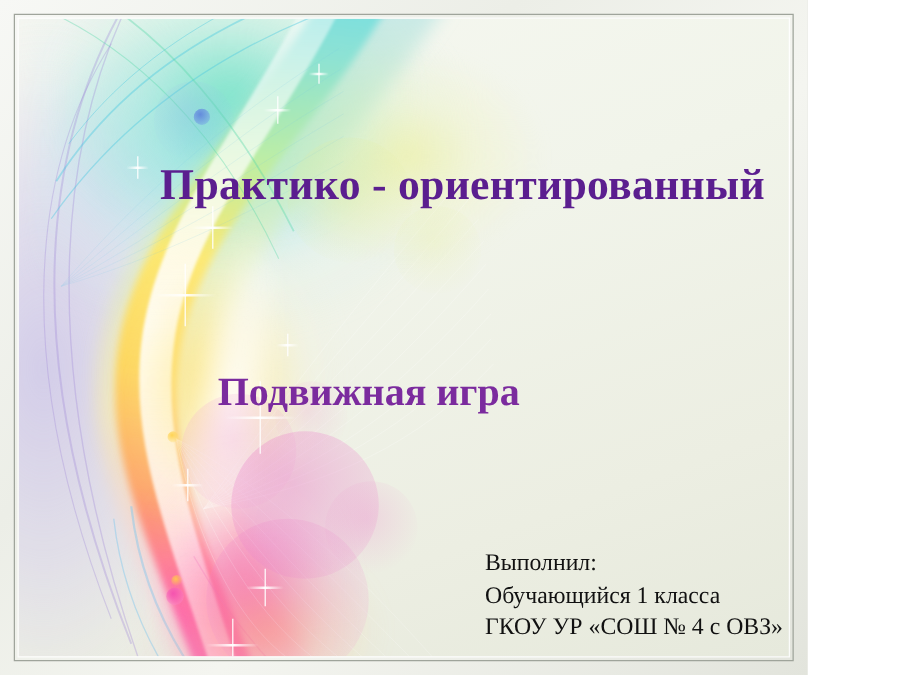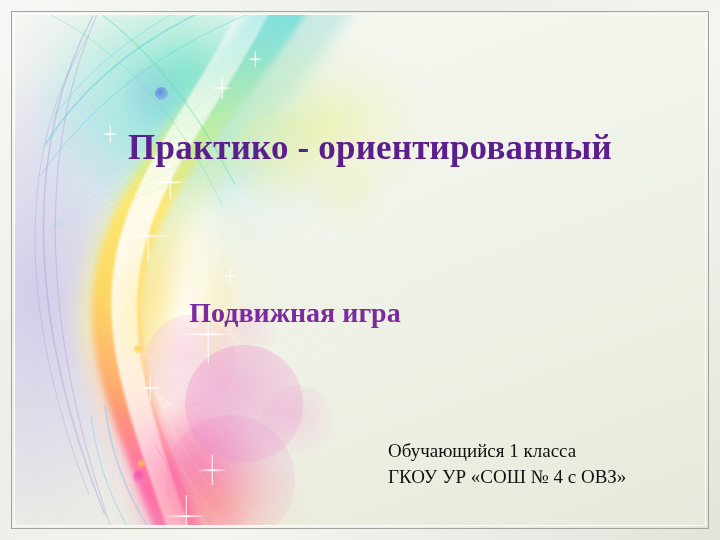--- a/index.html
+++ b/index.html
@@ -10,21 +10,21 @@
   body {
     width: 720px;
     height: 540px;
     overflow: hidden;
     font-family: "Liberation Serif", "DejaVu Serif", serif;
   }
 
   
   .slide {
     position: relative;
-    width: 720px;
+    width: 646px;
     height: 540px;
     overflow: hidden;
     background: #d9dbd2;
   }
 
   
   .frame-outer {
     position: absolute;
     inset: 0;
     background: linear-gradient(135deg, #f7f8f5 0%, #eceee7 35%, #f4f5f0 60%, #e2e4dc 100%);
@@ -230,21 +230,21 @@
   }
 
   .subtitle {
     position: absolute;
     left: 30px;
     top: 277px;
     width: 500px;
     text-align: center;
     font-family: "Liberation Serif", "DejaVu Serif", serif;
     font-weight: bold;
-    font-size: 28px;
+    font-size: 32px;
     line-height: 42px;
     color: #7B2B9E;
   }
 
   .author-block {
     position: absolute;
     left: 373px;
     top: 423px;
     width: 330px;
     text-align: left;
@@ -417,20 +417,21 @@
 
       <div class="title">
         <div>Практико - ориентированный</div>
       </div>
 
       <div class="subtitle">
         <div>Подвижная игра</div>
       </div>
 
       <div class="author-block">
+        <div>Выполнил:</div>
         <div>Обучающийся 1 класса</div>
         <div>ГКОУ УР «СОШ № 4 с ОВЗ»</div>
       </div>
 
     </div>
   </div>
 
   <div class="frame-line"></div>
   <div class="frame-line-2"></div>
 </div>

